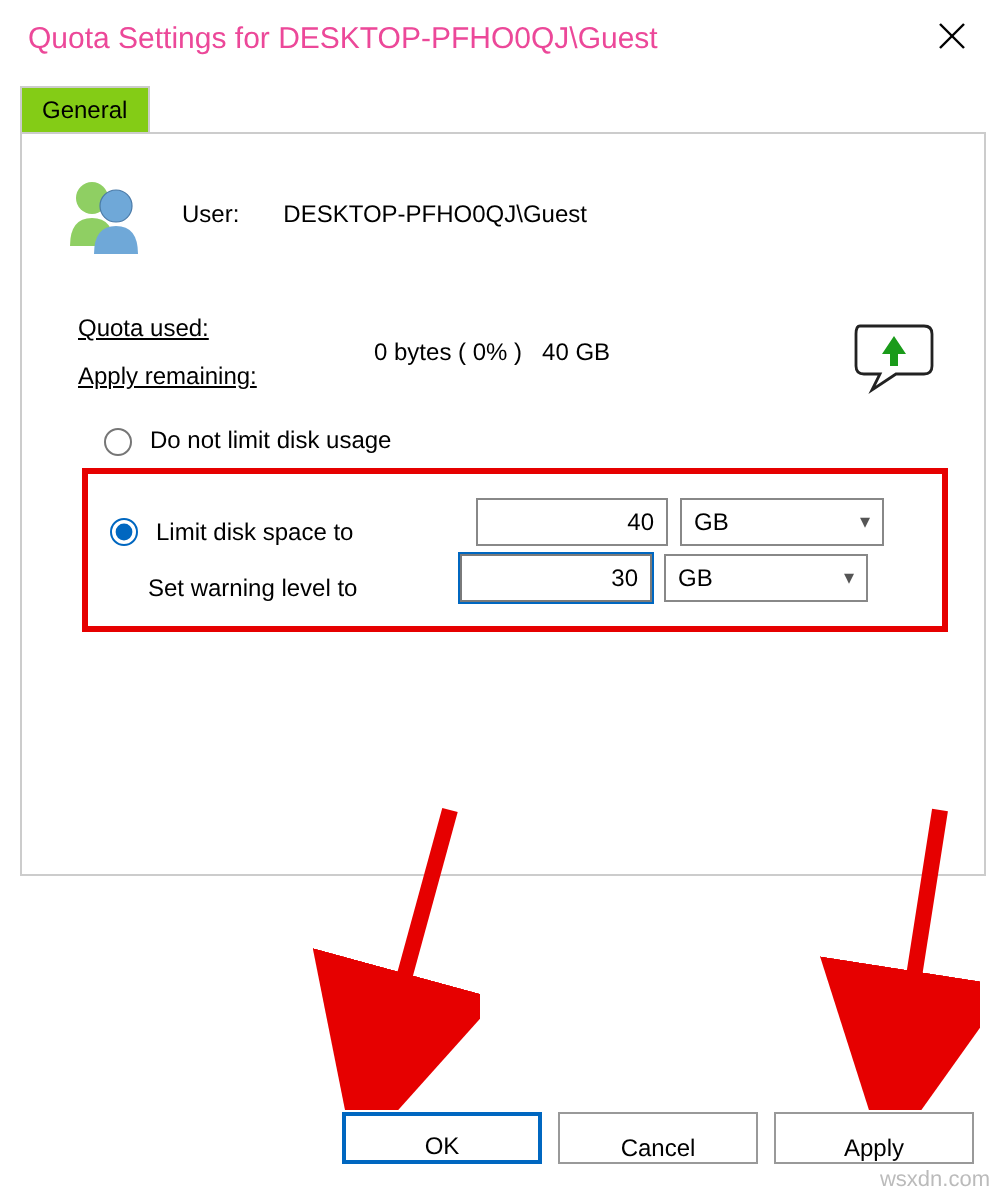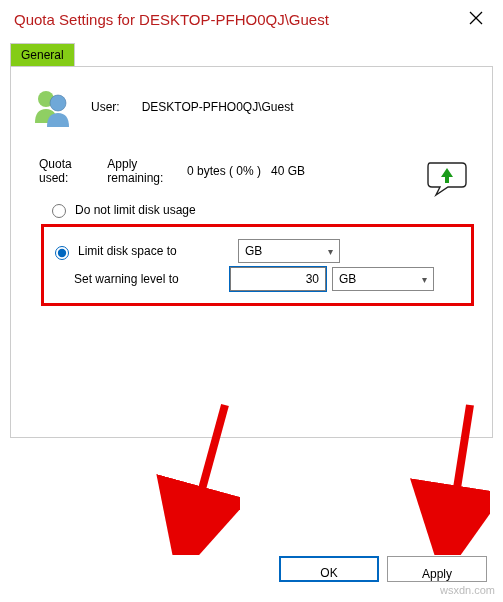--- a/index.html
+++ b/index.html
@@ -12,21 +12,21 @@
     height: 602px;
     position: relative;
     overflow: hidden;
   }
   .titlebar {
     display: flex;
     align-items: center;
     justify-content: space-between;
     padding: 8px 12px 8px 14px;
     font-size: 15px;
-    color: #b91c1c;
+    color: #ec4899;
   }
   .close-btn {
     font-size: 18px;
     line-height: 1;
     padding: 2px 8px;
     cursor: default;
   }
   .tab-strip {
     padding: 4px 10px 0 10px;
   }
@@ -53,21 +53,21 @@
     gap: 18px;
     margin-left: 6px;
   }
   .user-icon svg { display:block; }
   .user-label { margin-right: 4px; }
   .quota-block {
     margin: 30px 0 16px 14px;
     display: flex;
     align-items: center;
   }
-  .quota-labels { display:flex; flex-direction:row; gap:10px; width:148px; }
+  .quota-labels { display:flex; flex-direction:column; gap:10px; width:148px;text-decoration:underline; }
   .quota-values { display:flex; flex-direction:row; gap:10px; }
   .bubble {
     position: absolute;
     right: 24px;
     top: 92px;
   }
   .radio-row {
     display: flex;
     align-items: center;
     gap: 6px;
@@ -77,21 +77,21 @@
     width: 14px; height: 14px;
     accent-color: #0067c0;
   }
   .limit-box {
     border: 3px solid #e60000;
     margin: 2px 4px 0 16px;
     padding: 8px 6px;
   }
   .limit-row {
     display: flex;
-    align-items: center;
+    align-items: flex-end;
     gap: 6px;
     margin: 4px 0;
   }
   .limit-row .lbl { width: 154px; }
   .num-input {
     width: 96px;
     height: 24px;
     font-size: 12px;
     text-align: right;
     padding: 2px 6px;
@@ -201,20 +201,21 @@
 
   <div class="radio-row">
     <input type="radio" name="limit" style="">
     <span>Do not limit disk usage</span>
   </div>
 
   <div class="limit-box">
     <div class="limit-row">
       <input type="radio" name="limit" checked="" style="">
       <span class="lbl">Limit disk space to</span>
+      <input class="num-input plain" value="40" style="">
       <div class="unit-select">
         <span>GB</span>
         <span class="chev">▾</span>
       </div>
     </div>
     <div class="limit-row">
       <span style="width:14px"></span>
       <span class="lbl" style="width:154px; text-align:left; padding-left:4px;">Set warning level to</span>
       <input class="num-input" value="30" style="">
       <div class="unit-select">
@@ -236,17 +237,20 @@
 </svg>
 <svg class="arrow" style="left:400px; top:395px;" width="90" height="160">
   <line x1="70" y1="10" x2="50" y2="138" stroke="#e60000" stroke-width="8" marker-end="url(#ah1)"></line>
 </svg>
 
 <div class="button-row">
   <div class="btn default">
     <span>OK</span>
   </div>
   <div class="btn">
+    <span>Cancel</span>
+  </div>
+  <div class="btn">
     <span>Apply</span>
   </div>
 </div>
 
 <div class="watermark">wsxdn.com</div>
 
 </body></html>

